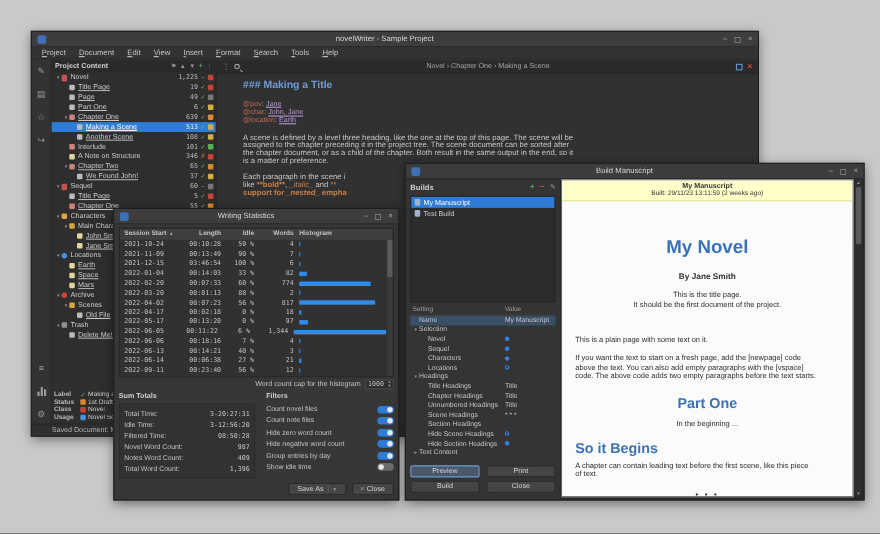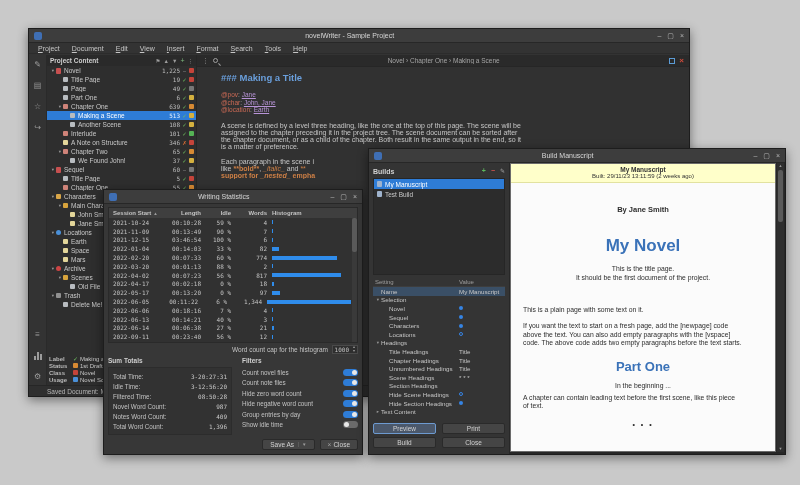--- a/index.html
+++ b/index.html
@@ -836,34 +836,35 @@
         <span class="btn">Close</span>
       </div>
     </div>
     <div id="bpreview">
       <div id="page">
         <div id="pgnote">
           <b>My Manuscript</b>
           <span>Built: 29/11/23 13:11:59 (2 weeks ago)</span>
         </div>
         <div id="pgbody">
+          <div id="pg-title">My Novel</div>
           <div id="pg-author">By Jane Smith</div>
-          <div id="pg-title">My Novel</div>
           <div id="pg-tlines">
               <div>This is the title page.</div>
               <div>It should be the first document of the project.</div>
             </div>
           <div id="pg-plain">This is a plain page with some text on it.</div>
           <div id="pg-para2">
               <div>If you want the text to start on a fresh page, add the [newpage] code</div>
               <div>above the text. You can also add empty paragraphs with the [vspace]</div>
               <div>code. The above code adds two empty paragraphs before the text starts.</div>
             </div>
           <div id="pg-part">Part One</div>
           <div id="pg-begin">In the beginning ...</div>
+          <div id="pg-scene">So it Begins</div>
           <div id="pg-scenelines">
               <div>A chapter can contain leading text before the first scene, like this piece</div>
               <div>of text.</div>
             </div>
           <div id="pg-dots">• • •</div>
         </div>
       </div>
       <div id="pv-scroll">
         <span class="ar">▲</span>
         <span id="pv-thumb"></span>

